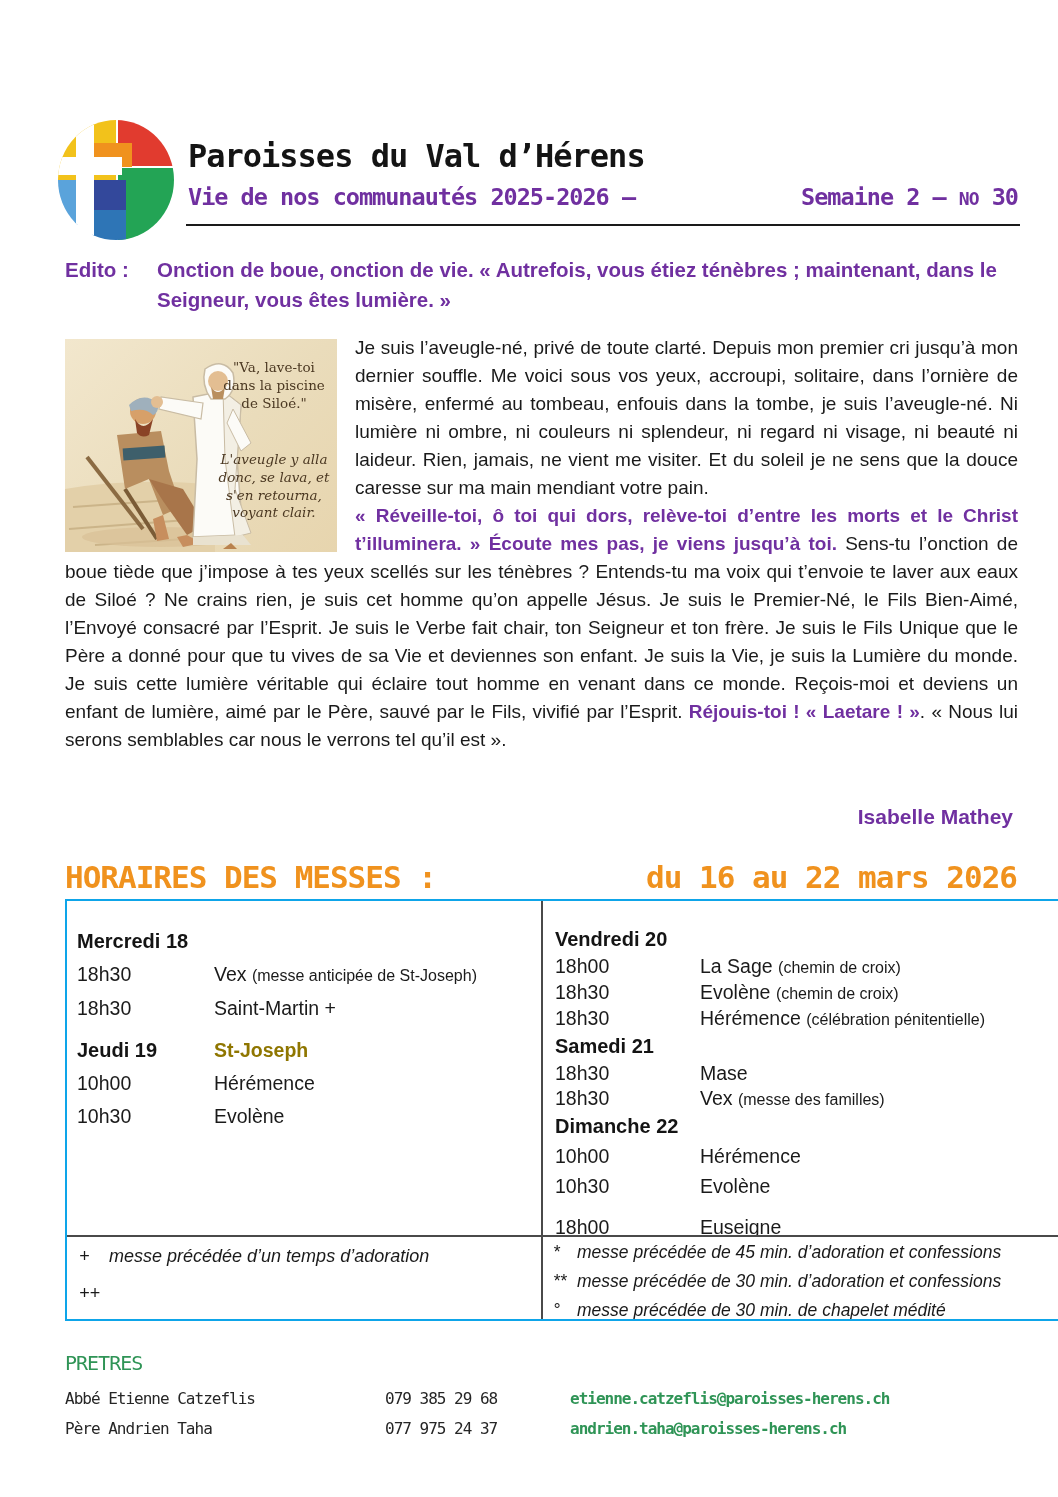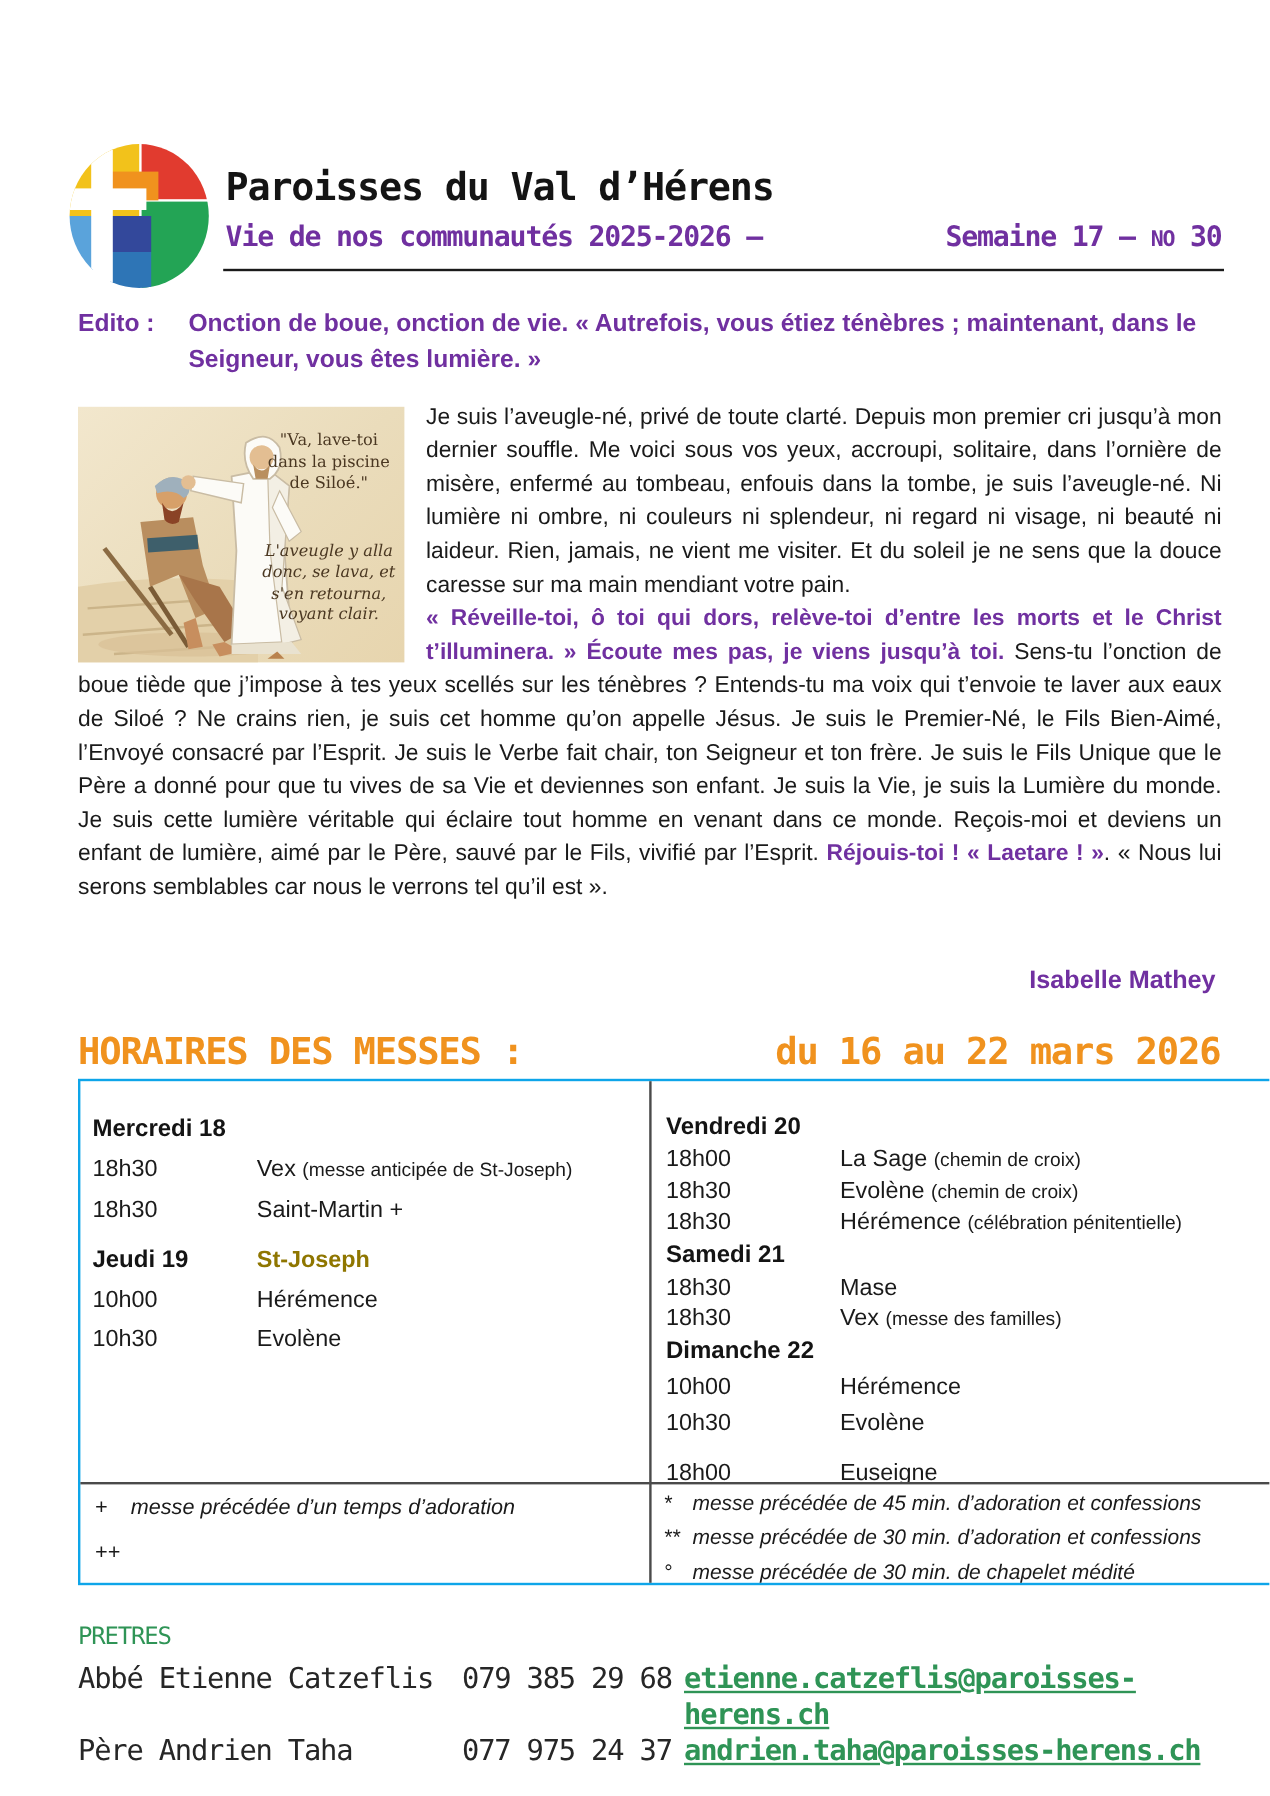--- a/index.html
+++ b/index.html
@@ -78,22 +78,22 @@
   .c-notes-l .sym{flex:0 0 30px;}
   .c-notes-r{padding:5px 8px 0 10px;font-style:italic;font-size:17.5px;}
   .c-notes-r .nrow{display:flex;margin-bottom:8px;line-height:21px;}
   .c-notes-r .sym{flex:0 0 24px;}
 
   
   .priests{position:absolute;left:65px;top:1318px;width:953px;
            font-family:"DejaVu Sans Mono",monospace;}
   .priests .ph{color:#2F9456;font-size:20px;letter-spacing:-1px;margin-bottom:9px;}
   .prow{display:grid;grid-template-columns:320px 185px auto;align-items:baseline;
-        font-size:24px;letter-spacing:-1px;color:#262626;line-height:30px;}
-  .prow a{color:#2F9456;font-weight:bold;text-decoration:underline;cursor:pointer;}
+        font-size:16px;letter-spacing:-1px;color:#262626;line-height:30px;}
+  .prow a{color:#2F9456;font-weight:bold;cursor:pointer;}
 </style>
 </head>
 <body>
 
 <div id="page">
 
   <div class="logo">
     <svg width="120" height="122" viewBox="0 0 120 122">
       <defs>
           <clipPath id="lc">
@@ -109,21 +109,21 @@
         <rect x="36" y="61" width="34" height="30" fill="#33489B"></rect>
         <rect x="36" y="91" width="34" height="31" fill="#2E75B6"></rect>
         <rect x="20" y="6" width="18" height="116" fill="#ffffff"></rect>
         <rect x="0" y="38" width="66" height="18" fill="#ffffff"></rect>
       </g>
     </svg>
   </div>
   <div class="title">Paroisses du Val d’Hérens</div>
   <div class="subtitle">
     <span>Vie de nos communautés 2025-2026 –</span>
-    <span><span>Semaine 17 – </span><span class="no-small">NO</span><span> 30</span></span>
+    <span><span>Semaine 2 – </span><span class="no-small">NO</span><span> 30</span></span>
   </div>
   <div class="header-rule"></div>
 
   <div class="edito">
     <div class="lbl">Edito :</div>
     <div class="txt">Onction de boue, onction de vie. « Autrefois, vous étiez ténèbres ; maintenant, dans le Seigneur, vous êtes lumière. »</div>
   </div>
 
   <div class="article">
     <div class="illu">

